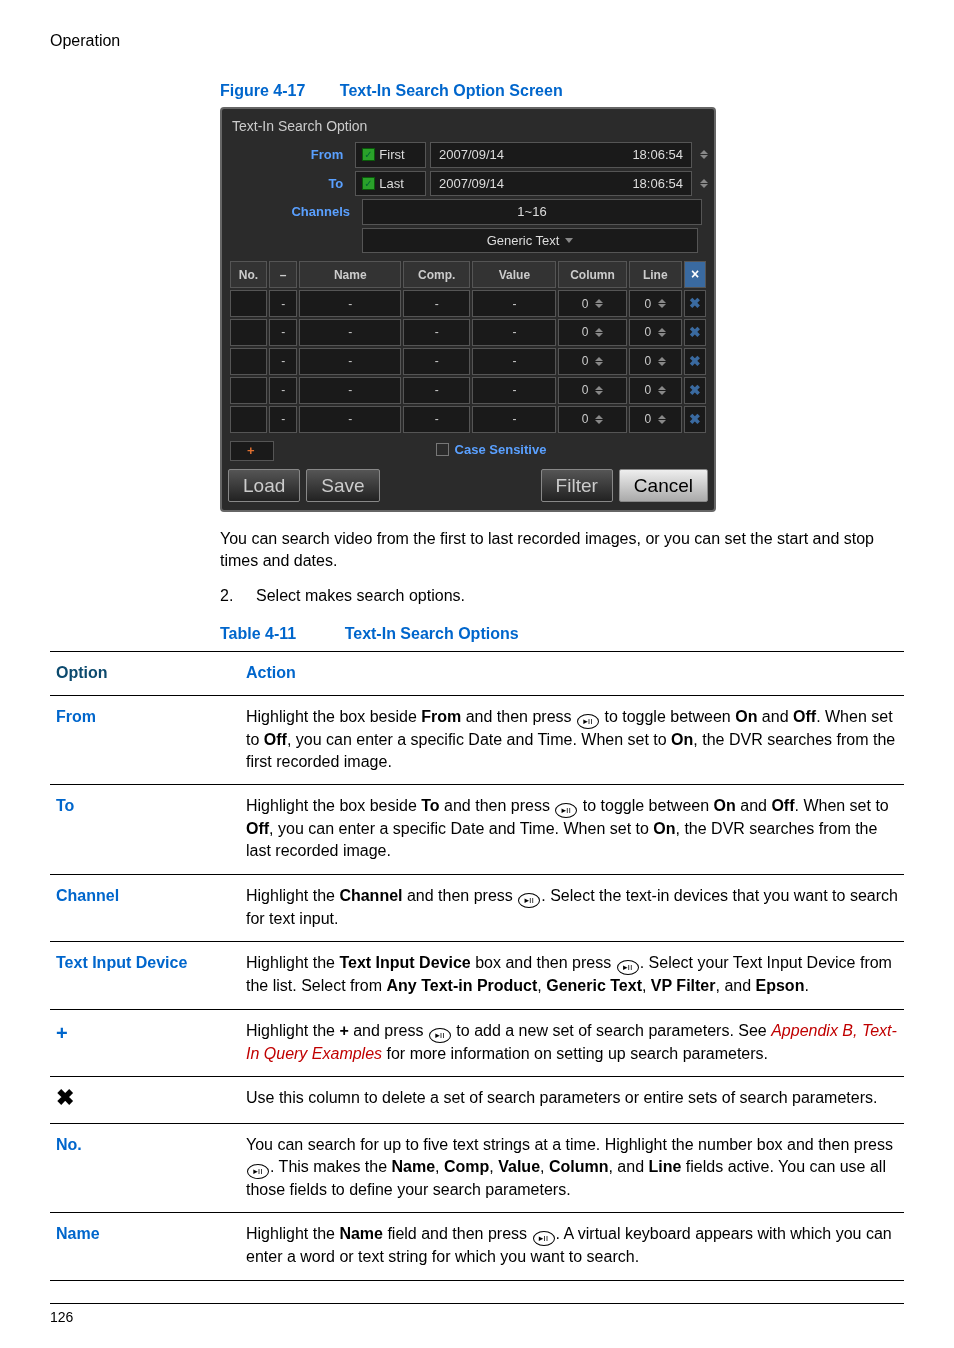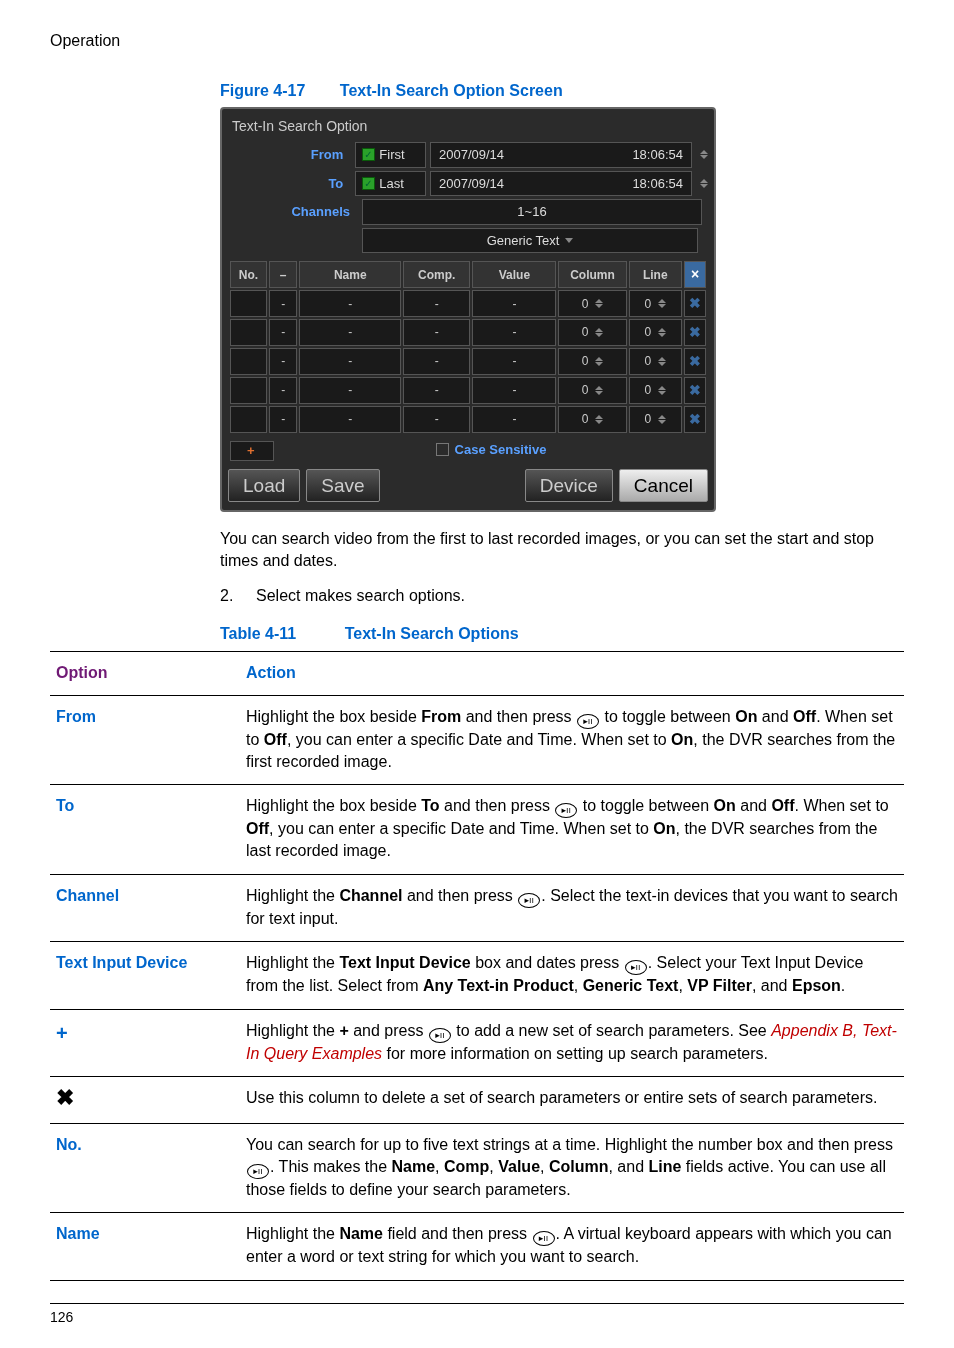--- a/index.html
+++ b/index.html
@@ -140,21 +140,21 @@
   .tbl-caption .ttitle { color: #0066cc; font-weight: bold; margin-left: 44px; }
   table.opts {
     width: 100%; border-collapse: collapse; font-size: 16px; margin-top: 4px;
   }
   table.opts > tbody > tr > td, table.opts > thead > tr > th {
     border-top: 1px solid #000; border-bottom: 1px solid #000;
     padding: 10px 6px 12px 6px;
     vertical-align: top;
     text-align: left;
   }
-  table.opts th.col1 { width: 190px; color: #701a75; font-weight: bold; margin-left: 6px; }
+  table.opts th.col1 { width: 190px; color: #0c4a6e; font-weight: bold; margin-left: 6px; }
   table.opts th.col2 { color: #0066cc; font-weight: bold; }
   table.opts td.opt { color: #0066cc; font-weight: bold; }
   .x-icon-doc { font-size: 22px; font-weight: bold; color: #000; line-height: 1; }
   .plus-opt { font-size: 20px; font-weight: bold; color: #0066cc; }
   .circ-icon {
     display: inline-block;
     border: 1.5px solid #000;
     border-radius: 50%;
     width: 22px; height: 15px;
     font-size: 9px;
@@ -329,21 +329,21 @@
     <span class="cs">
       <span class="cb"></span>
       <span>Case Sensitive</span>
     </span>
   </div>
 
   <div class="btn-row">
     <div class="btn dark">Load</div>
     <div class="btn dark">Save</div>
     <div class="spacer"></div>
-    <div class="btn dark">Device</div>
+    <div class="btn dark">Filter</div>
     <div class="btn">Cancel</div>
   </div>
 </div>
 </div>
 
 <div class="after-fig">You can search video from the first to last recorded images, or you can set the start and stop times and dates.</div>
 
 <div class="ol-item">
   <div class="ol-num">2.</div>
   <div>Select makes search options.</div>
@@ -376,21 +376,21 @@
     </tr>
     <tr>
       <td class="opt">Channel</td>
       <td>
         <span>Highlight the </span><b>Channel</b><span> and then press </span><span class="circ-icon">▸ıı</span><span>. Select the text-in devices that you want to search for text input.</span>
       </td>
     </tr>
     <tr>
       <td class="opt">Text Input Device</td>
       <td>
-        <span>Highlight the </span><b>Text Input Device</b><span> box and dates press </span><span class="circ-icon">▸ıı</span><span>. Select your Text Input Device from the list. Select from </span><b>Any Text-in Product</b><span>, </span><b>Generic Text</b><span>, </span><b>VP Filter</b><span>, and </span><b>Epson</b><span>.</span>
+        <span>Highlight the </span><b>Text Input Device</b><span> box and then press </span><span class="circ-icon">▸ıı</span><span>. Select your Text Input Device from the list. Select from </span><b>Any Text-in Product</b><span>, </span><b>Generic Text</b><span>, </span><b>VP Filter</b><span>, and </span><b>Epson</b><span>.</span>
       </td>
     </tr>
     <tr>
       <td class="opt"><span class="plus-opt">+</span></td>
       <td>
         <span>Highlight the </span><b>+</b><span> and press </span><span class="circ-icon">▸ıı</span><span> to add a new set of search parameters. See </span><span class="appendix">Appendix B, Text-In Query Examples</span><span> for more information on setting up search parameters.</span>
       </td>
     </tr>
     <tr>
       <td><span class="x-icon-doc">✖</span></td>

